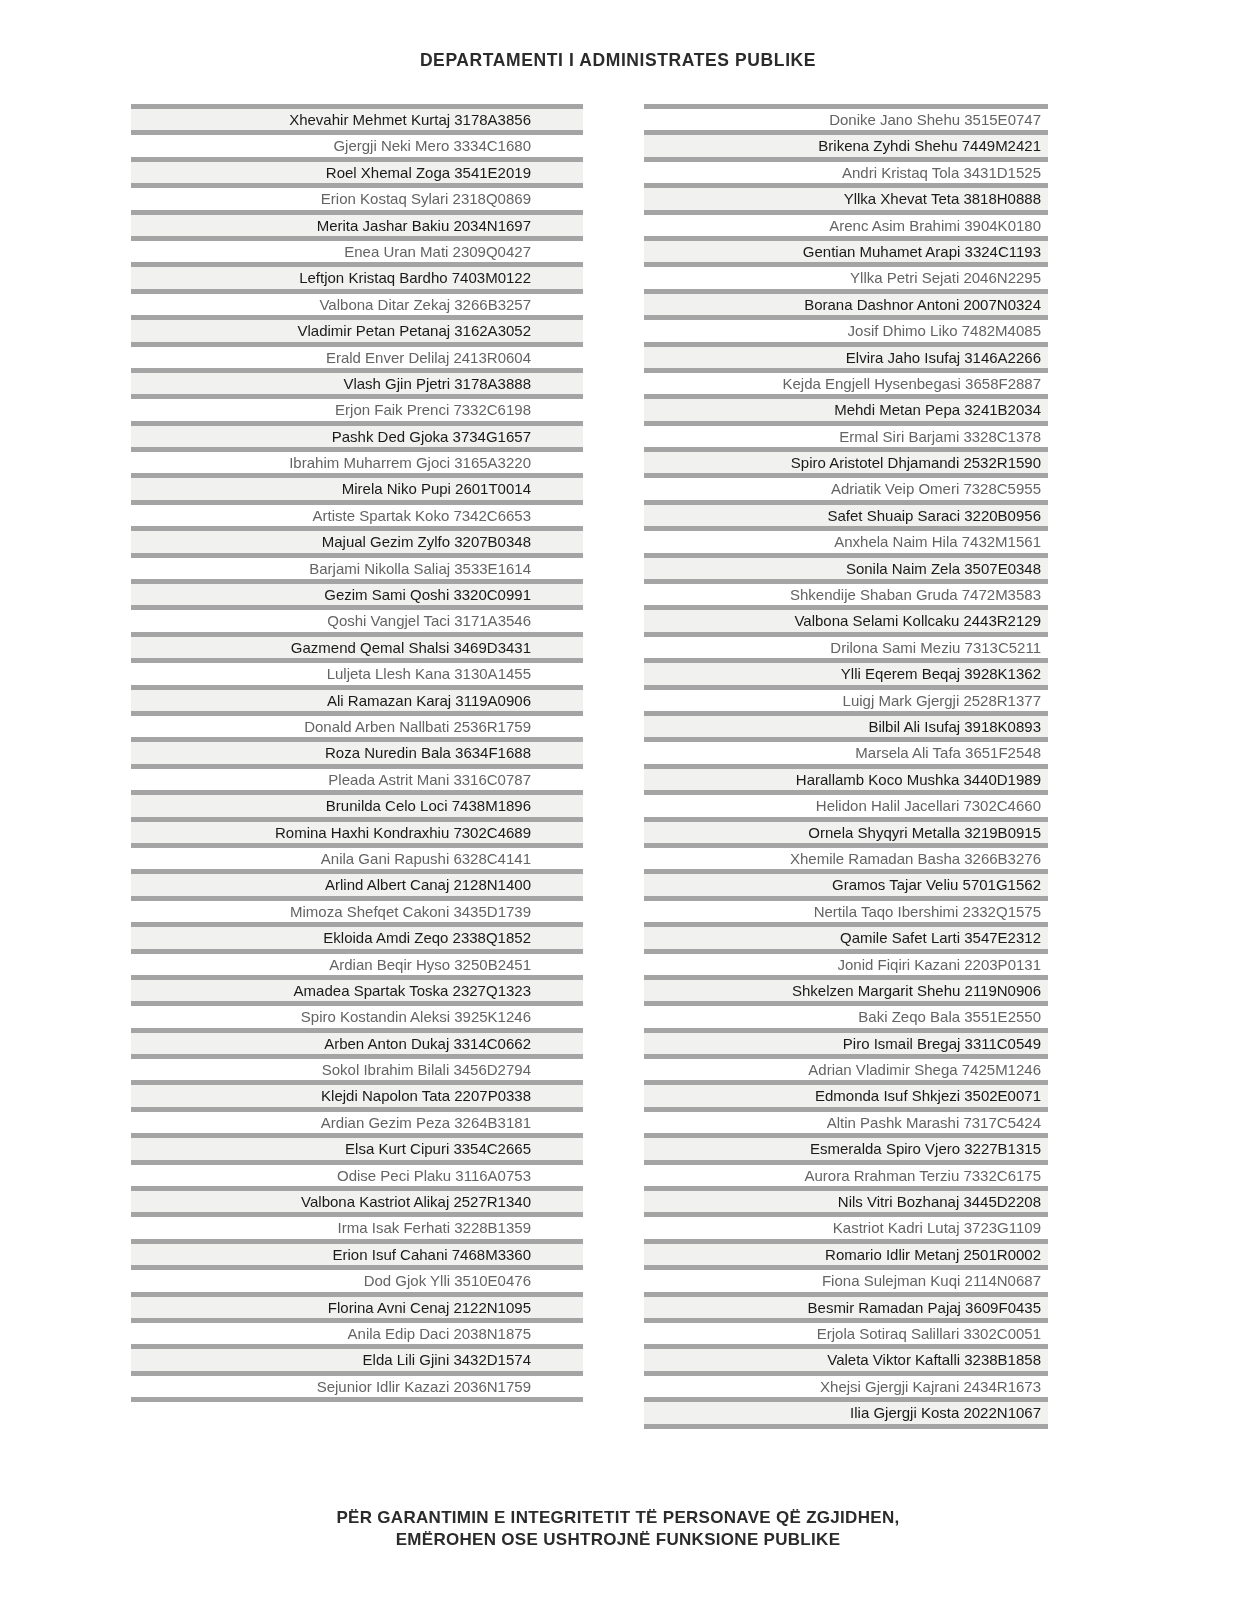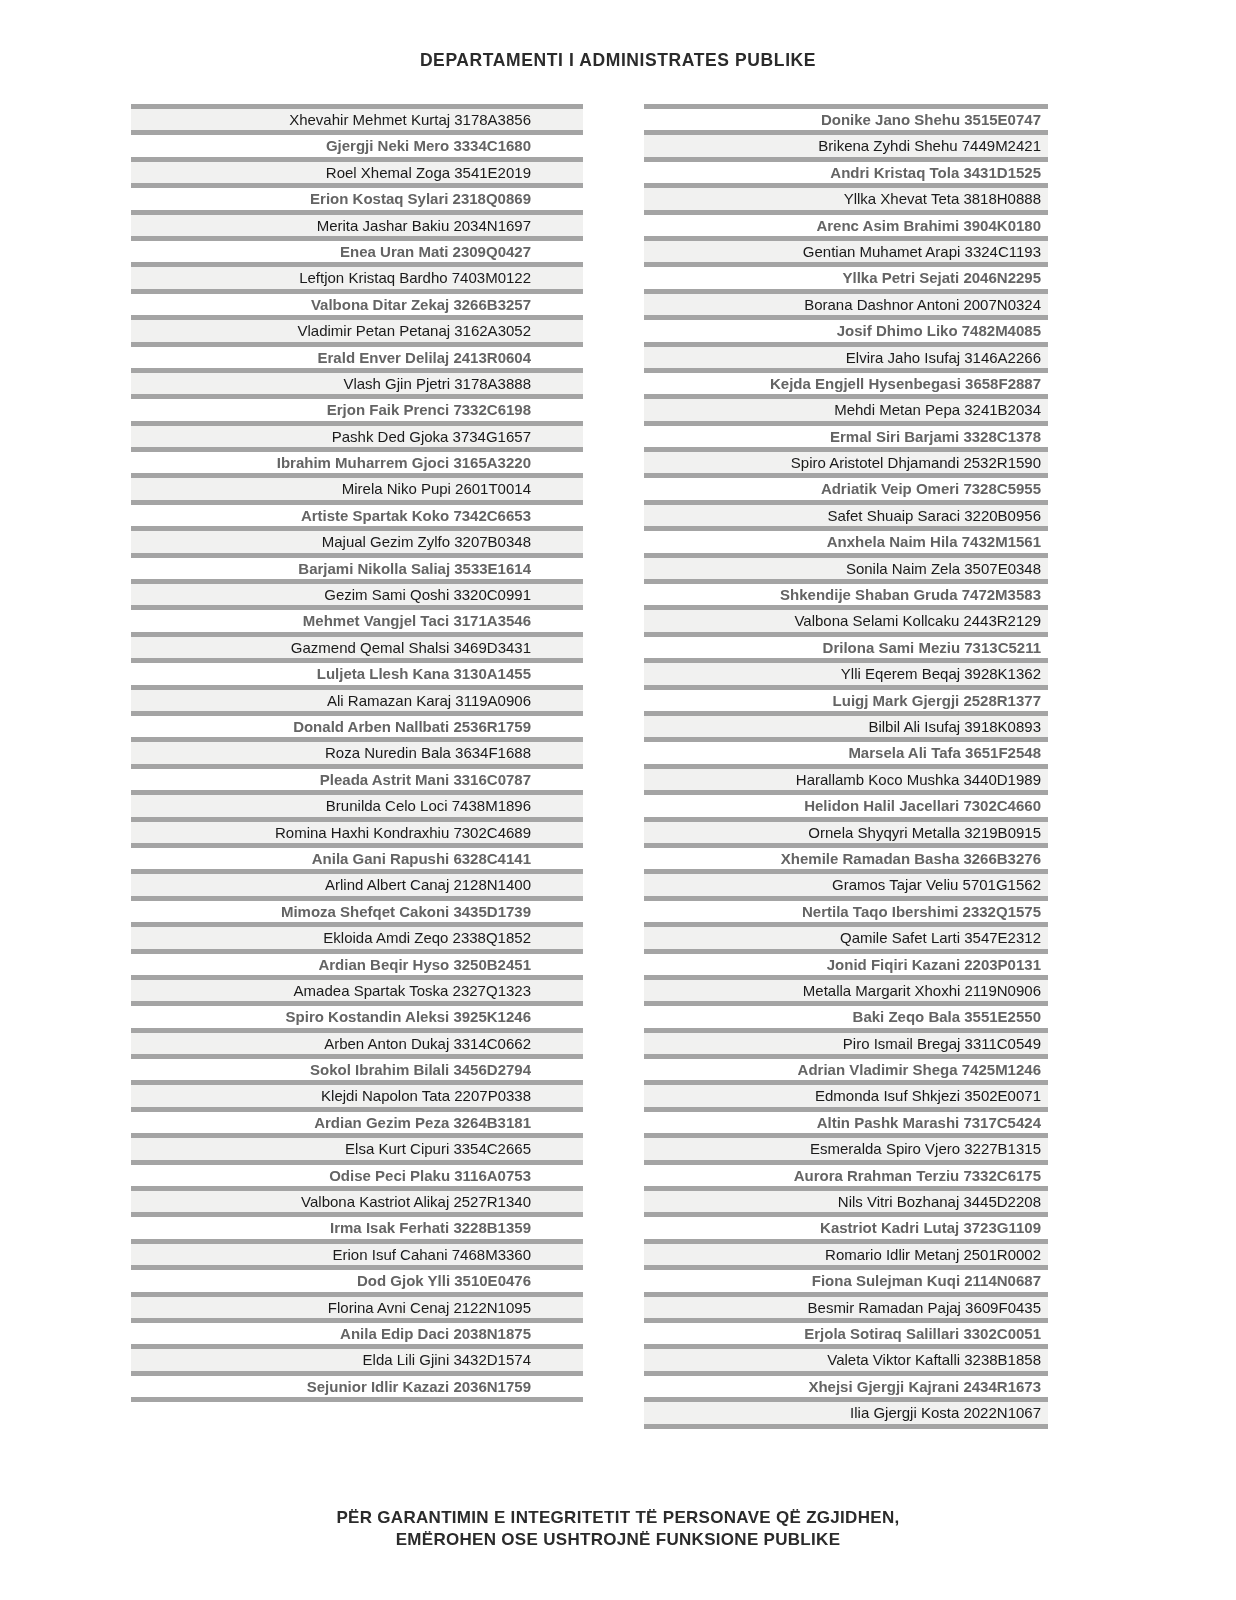--- a/index.html
+++ b/index.html
@@ -47,21 +47,21 @@
   .col-left  .row { padding-right: 52px; }
   .col-right .row { padding-right: 7px; }
   .row.strong {
     background: var(--strong-bg, #f1f1f0);
     color: var(--strong-ink, #1a1a1a);
     font-weight: normal;
   }
   .row.muted {
     background: var(--muted-bg, #ffffff);
     color: var(--muted-ink, #646464);
-    font-weight: bold;
+    font-weight: normal;
   }
   .doc-footer {
     position: absolute;
     top: 1507px;
     left: 0;
     width: 100%;
     text-align: center;
     font-size: 17px;
     font-weight: bold;
     letter-spacing: 0.3px;
@@ -89,21 +89,21 @@
       <div class="row muted">Erald Enver Delilaj 2413R0604</div>
       <div class="row strong">Vlash Gjin Pjetri 3178A3888</div>
       <div class="row muted">Erjon Faik Prenci 7332C6198</div>
       <div class="row strong">Pashk Ded Gjoka 3734G1657</div>
       <div class="row muted">Ibrahim Muharrem Gjoci 3165A3220</div>
       <div class="row strong">Mirela Niko Pupi 2601T0014</div>
       <div class="row muted">Artiste Spartak Koko 7342C6653</div>
       <div class="row strong">Majual Gezim Zylfo 3207B0348</div>
       <div class="row muted">Barjami Nikolla Saliaj 3533E1614</div>
       <div class="row strong">Gezim Sami Qoshi 3320C0991</div>
-      <div class="row muted">Mehmet Vangjel Taci 3171A3546</div>
+      <div class="row muted">Qoshi Vangjel Taci 3171A3546</div>
       <div class="row strong">Gazmend Qemal Shalsi 3469D3431</div>
       <div class="row muted">Luljeta Llesh Kana 3130A1455</div>
       <div class="row strong">Ali Ramazan Karaj 3119A0906</div>
       <div class="row muted">Donald Arben Nallbati 2536R1759</div>
       <div class="row strong">Roza Nuredin Bala 3634F1688</div>
       <div class="row muted">Pleada Astrit Mani 3316C0787</div>
       <div class="row strong">Brunilda Celo Loci 7438M1896</div>
       <div class="row strong">Romina Haxhi Kondraxhiu 7302C4689</div>
       <div class="row muted">Anila Gani Rapushi 6328C4141</div>
       <div class="row strong">Arlind Albert Canaj 2128N1400</div>
@@ -155,21 +155,21 @@
       <div class="row strong">Bilbil Ali Isufaj 3918K0893</div>
       <div class="row muted">Marsela Ali Tafa 3651F2548</div>
       <div class="row strong">Harallamb Koco Mushka 3440D1989</div>
       <div class="row muted">Helidon Halil Jacellari 7302C4660</div>
       <div class="row strong">Ornela Shyqyri Metalla 3219B0915</div>
       <div class="row muted">Xhemile Ramadan Basha 3266B3276</div>
       <div class="row strong">Gramos Tajar Veliu 5701G1562</div>
       <div class="row muted">Nertila Taqo Ibershimi 2332Q1575</div>
       <div class="row strong">Qamile Safet Larti 3547E2312</div>
       <div class="row muted">Jonid Fiqiri Kazani 2203P0131</div>
-      <div class="row strong">Metalla Margarit Xhoxhi 2119N0906</div>
+      <div class="row strong">Shkelzen Margarit Shehu 2119N0906</div>
       <div class="row muted">Baki Zeqo Bala 3551E2550</div>
       <div class="row strong">Piro Ismail Bregaj 3311C0549</div>
       <div class="row muted">Adrian Vladimir Shega 7425M1246</div>
       <div class="row strong">Edmonda Isuf Shkjezi 3502E0071</div>
       <div class="row muted">Altin Pashk Marashi 7317C5424</div>
       <div class="row strong">Esmeralda Spiro Vjero 3227B1315</div>
       <div class="row muted">Aurora Rrahman Terziu 7332C6175</div>
       <div class="row strong">Nils Vitri Bozhanaj 3445D2208</div>
       <div class="row muted">Kastriot Kadri Lutaj 3723G1109</div>
       <div class="row strong">Romario Idlir Metanj 2501R0002</div>

